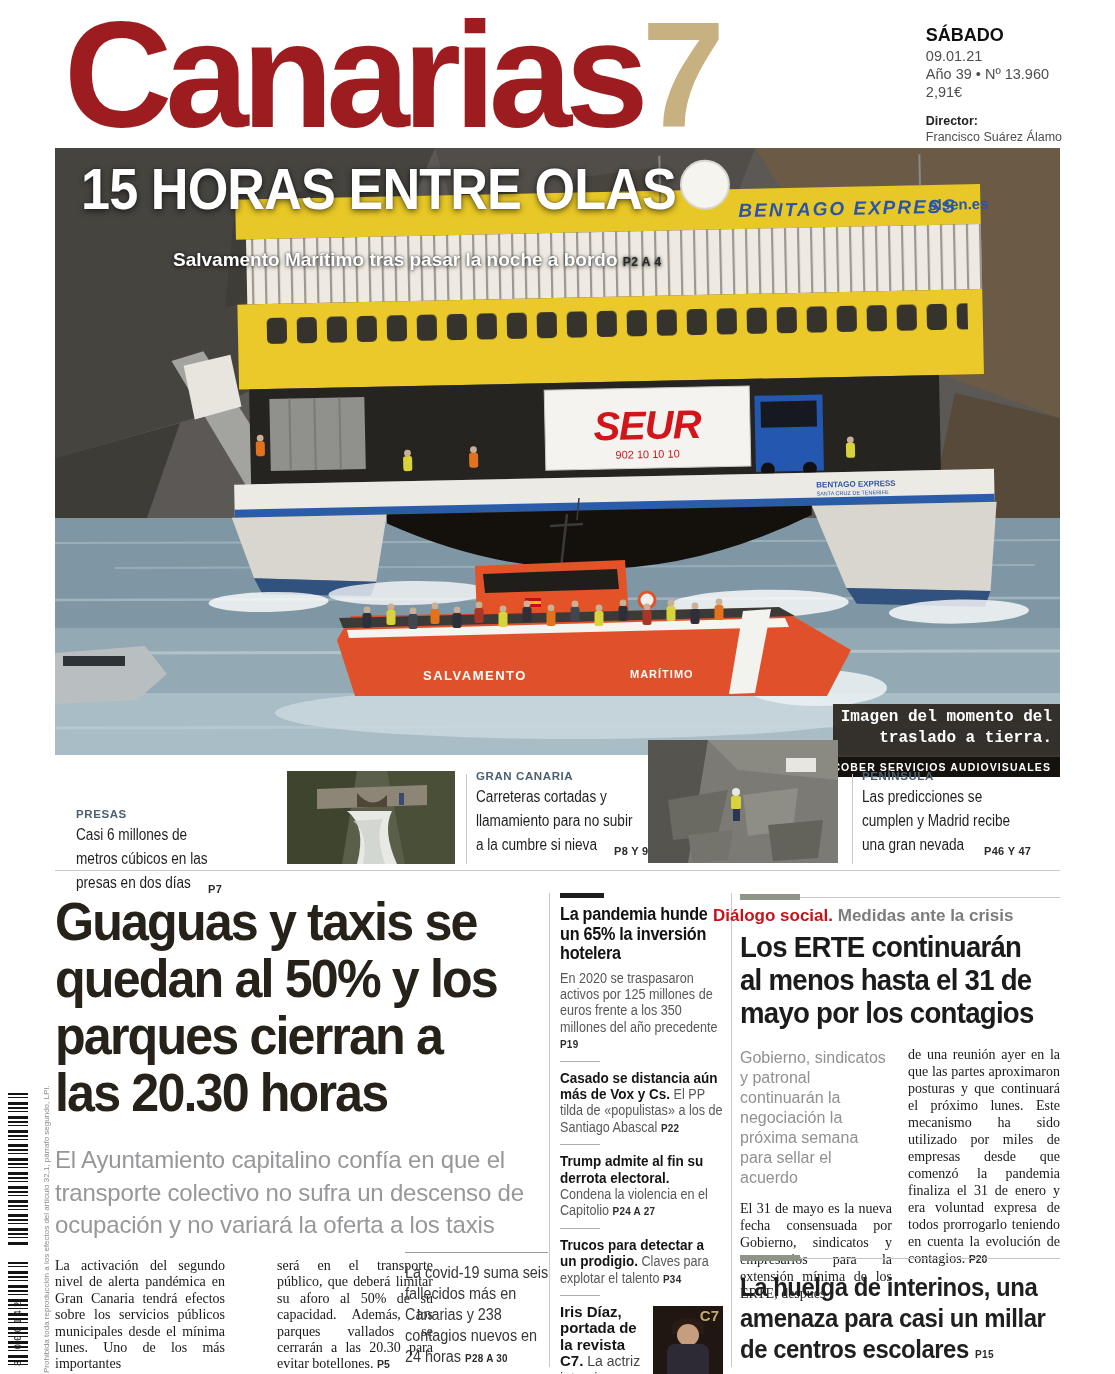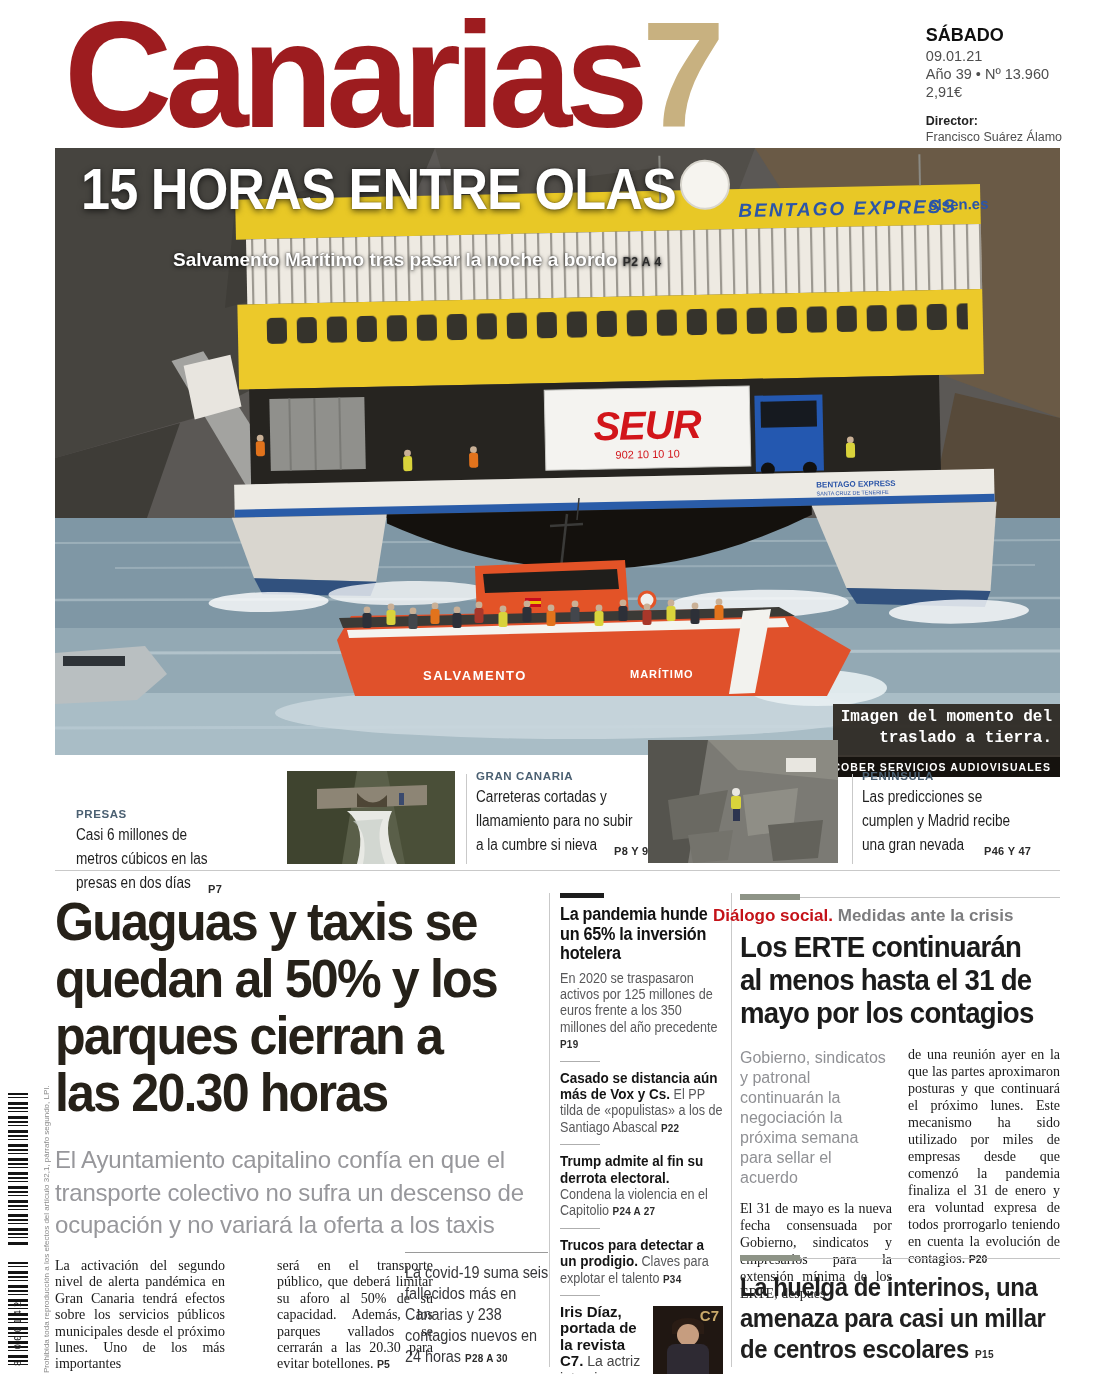--- a/index.html
+++ b/index.html
@@ -317,21 +317,21 @@
       <div>Guaguas y taxis se</div>
       <div>quedan al 50% y los</div>
       <div>parques cierran a</div>
       <div>las 20.30 horas</div>
     </div>
     <div class="abs lead-sub">
       <div>El Ayuntamiento capitalino confía en que el</div>
       <div>transporte colectivo no sufra un descenso de</div>
       <div>ocupación y no variará la oferta a los taxis</div>
     </div>
-    <div class="abs serifcol" style="left:55px;top:1258px;width:170px;">La activación del segundo nivel de alerta pandémica en Gran Canaria tendrá efectos sobre los servicios públicos municipales desde el próximo lunes. Uno de los más importantes</div>
+    <div class="abs serifcol" style="left:55px;top:1258px;width:170px;">La activación del segundo nivel de alerta pandémica en Gran Canaria tendrá efectos sobre los servicios públicos municipales desde el mínima lunes. Uno de los más importantes</div>
     <div class="abs serifcol" style="left:237px;top:1258px;width:156px;margin-left:40px;">
       <span>será en el transporte público, que deberá limitar su aforo al 50% de su capacidad. Además, los parques vallados se cerrarán a las 20.30 para evitar botellones.</span>
       <span class="bpref">P5</span>
     </div>
 
     <div class="abs hline" style="left:405px;top:1252px;width:143px;background:#9a9a9a;"></div>
     <div class="abs covid" style="left:405px;top:1262px;width:150px;">
       <div class="cx90">
         <div>La covid-19 suma seis</div>
         <div>fallecidos más en</div>

